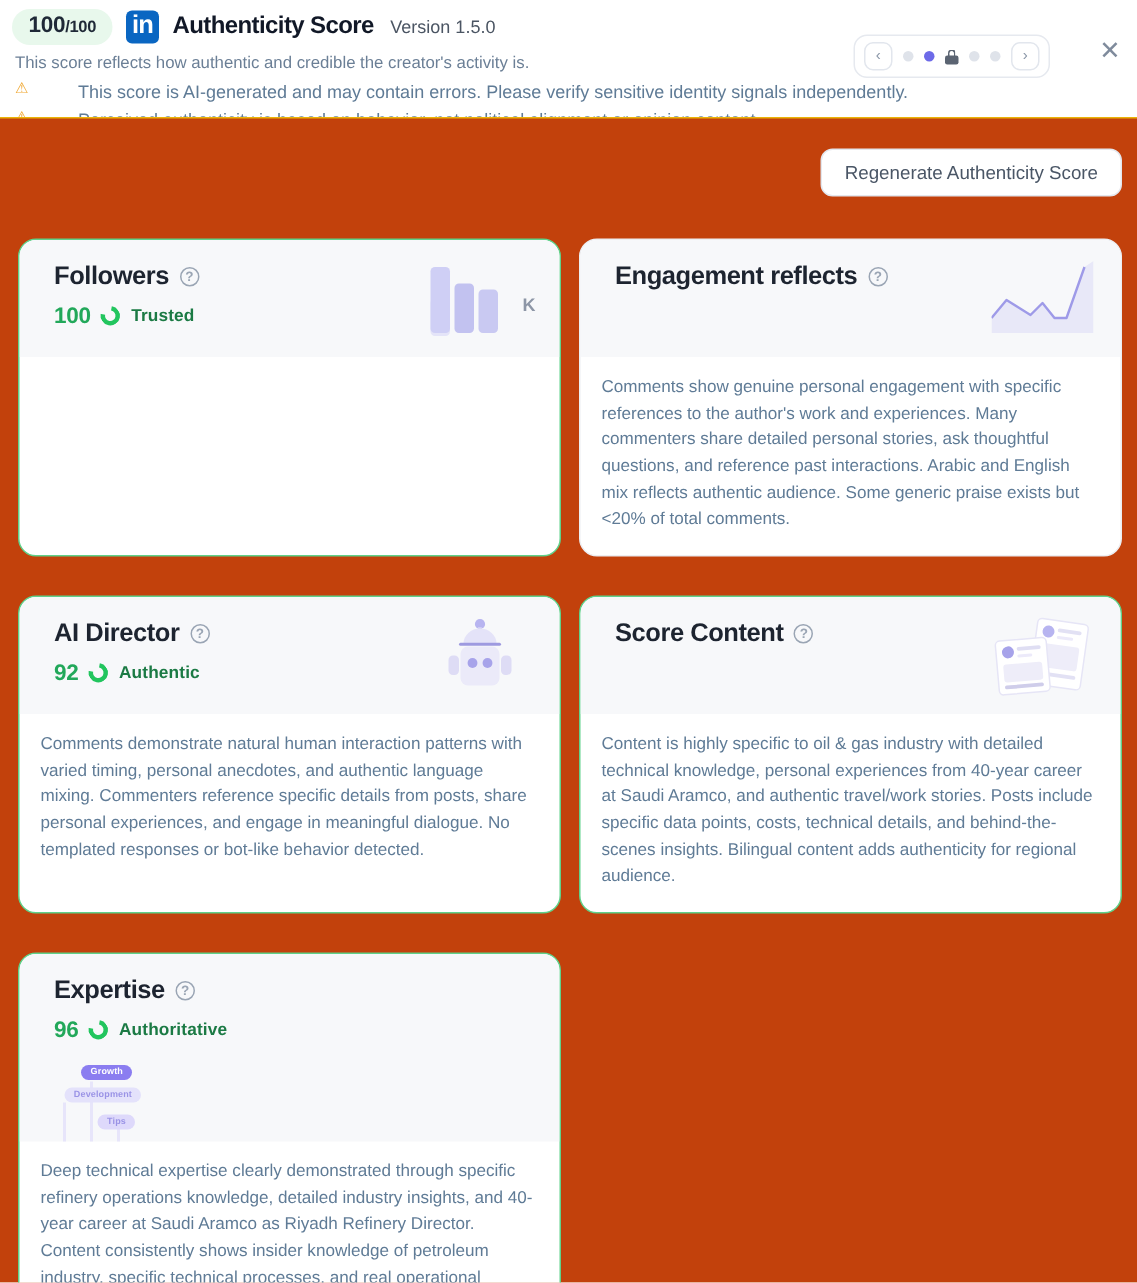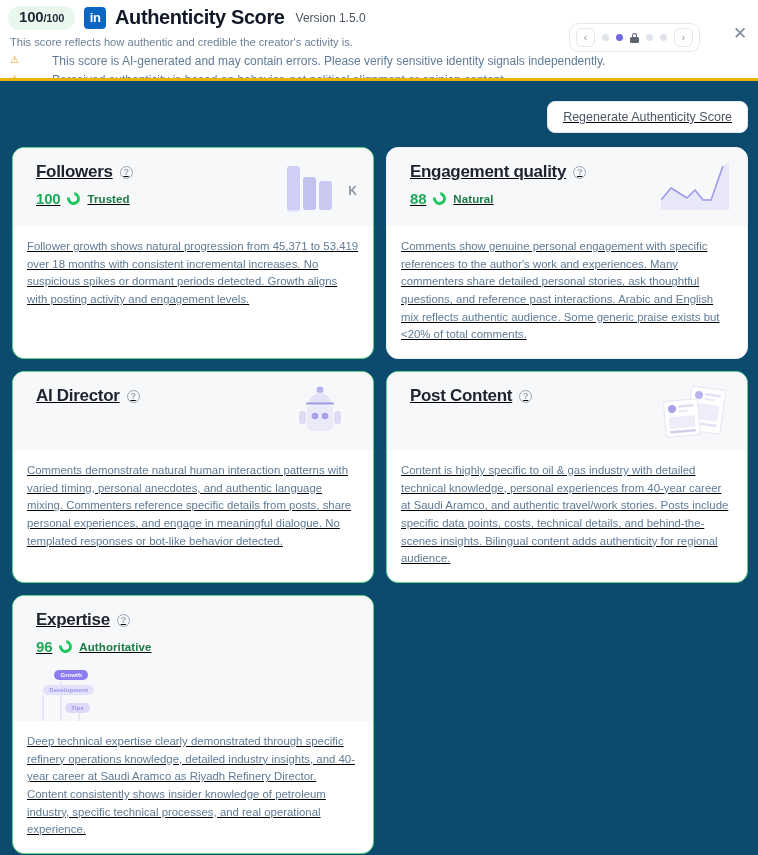--- a/index.html
+++ b/index.html
@@ -17,24 +17,24 @@
   .hdr-row { display: flex; align-items: center; gap: 9px; text-align: center; }
   .score-pill {
     background: #e8f8ec; color: #1f2937; border-radius: 13px;
     padding: 3px 11px 4px; font-size: 15px; font-weight: 700; letter-spacing: -0.2px;
     line-height: 1.1; white-space: nowrap;
   }
   .score-pill .denom { font-size: 11px; font-weight: 700; }
   .li-badge {
     width: 22px; height: 22px; border-radius: 4px; background: #0a66c2;
     display: flex; align-items: center; justify-content: center;
-    color: #fff; font-size: 13px; font-weight: 700; font-family: "Liberation Sans", sans-serif;
+    color: #fff; font-size: 17px; font-weight: 700; font-family: "Liberation Sans", sans-serif;
     letter-spacing: -0.5px; padding-bottom: 1px;
   }
-  .hdr-title { font-size: 20px; font-weight: 700; color: #111827; letter-spacing: -0.4px; }
+  .hdr-title { font-size: 16px; font-weight: 700; color: #111827; letter-spacing: -0.4px; }
   .hdr-version { font-size: 12px; color: #4b5563; font-weight: 400; margin-left: 2px; }
   .hdr-sub { font-size: 11.2px; color: #6b7f96; margin: 4px 0 0 2px; line-height: 1.5; }
   .warn-row { display: flex; align-items: flex-start; gap: 5px; margin-left: 2px; line-height: 1.55; }
   .warn-icon { color: #f0a935; font-size: 10px; line-height: 1.6; flex: 0 0 auto; }
   .warn-text { font-size: 12px; color: #5f7b96; margin-left: 28px; }
 
   
   .pager { position: absolute; right: 58px; top: 23px; display: flex; align-items: center;
            gap: 7px; background: #fff; border: 1px solid #e6e9ef; border-radius: 9px; padding: 4px 6px; }
   .pg-btn { width: 19px; height: 19px; border: 1px solid #e2e6ed; border-radius: 6px;
@@ -46,30 +46,30 @@
   .lock { width: 9px; height: 10px; position: relative; }
   .lock .body { position: absolute; bottom: 0; left: 0; width: 9px; height: 6px;
                 background: #5b6472; border-radius: 1.5px; }
   .lock .sh { position: absolute; top: 0; left: 2px; width: 5px; height: 5px;
               border: 1.6px solid #5b6472; border-bottom: none;
               border-radius: 3px 3px 0 0; }
   .close-x { position: absolute; right: 10px; top: 26px; width: 16px; height: 16px;
              color: #7f8b9c; font-size: 17px; line-height: 15px; text-align: center; cursor: pointer; font-weight: 300; }
 
   
-  .panel { position: absolute; top: 78px; left: 0; right: 0; bottom: 0; background: #0c4a6e;
-           border-top: 3px solid #eab308; text-decoration: underline; }
+  .panel { position: absolute; top: 78px; left: 0; right: 0; bottom: 0; background: #c2410c;
+           border-top: 1px solid #eab308; }
   .actions { display: flex; justify-content: flex-end; gap: 11px; padding: 20px 10px 0 0; }
   .btn { background: #fff; border: 1px solid #e3e7ee; border-radius: 8px;
          font-size: 12.5px; color: #4a5666; padding: 8px 15px; cursor: pointer;
          display: flex; align-items: center; gap: 7px; }
 
   .grid { display: flex; flex-wrap: wrap; gap: 12px; padding: 14px 9px 0 12px; }
   .card { width: 362px; background: #ffffff; border: 1px solid #eceef2; border-radius: 12px;
-          overflow: hidden; }
+          overflow: hidden; margin-top: 14px; }
   .card.good { border: 1.5px solid #5fd18a; }
   .card-top { background: #f7f8fa; padding: 14px 14px 10px 23px; position: relative; min-height: 78px; }
   .card-title { font-size: 17px; font-weight: 700; color: #1d2430; letter-spacing: -0.3px;
                 display: flex; align-items: center; gap: 7px; }
   .q-icon { width: 13px; height: 13px; border: 1.2px solid #9aa5b4; border-radius: 50%;
             color: #9aa5b4; font-size: 9px; line-height: 11px; text-align: center; display: inline-block; }
   .card-score { display: flex; align-items: center; gap: 7px; margin-top: 8px; }
   .score-num { font-size: 15px; font-weight: 700; color: #22a85a; letter-spacing: -0.2px; }
   .ring { width: 13px; height: 13px; border-radius: 50%; border: 3px solid #22c55e;
           border-top-color: transparent; transform: rotate(-35deg); }
@@ -174,49 +174,48 @@
           <div class="art">
             <span class="bar-ghost"></span>
             <div class="bars" style="position:absolute;left:0;top:4px;">
               <i class="b0"></i>
                 <i class="b1"></i>
                 <i class="b2"></i>
             </div>
             <span class="k-label">K</span>
           </div>
         </div>
-        <div class="card-body">Follower growth shows natural progression from 45,371 to 53,419 over 18 months with consistent incremental increases. No suspicious spikes or dormant periods detected. Growth aligns with posting activity and engagement levels.</div>
       </div>
 
       <div class="card">
         <div class="card-top">
           <div class="card-title">
-            <span>Engagement quality</span>
-            <span class="q-icon">?</span>
-          </div>
-          <div class="card-score">
-            <span class="score-num">88</span>
-            <span class="ring"></span>
-            <span class="score-label">Natural</span>
+            <span>Engagement reflects</span>
+            <span class="q-icon">?</span>
           </div>
           <div class="art">
             <svg class="linechart" viewBox="0 0 68 50">
               <path d="M0 40 L10 28 L18 33 L26 38 L34 30 L42 40 L50 40 L62 6 L68 2 L68 50 L0 50 Z" fill="#e8e8f8"></path>
               <path d="M0 40 L10 28 L18 33 L26 38 L34 30 L42 40 L50 40 L62 6" stroke="#9e9ae8" stroke-width="1.6" fill="none" stroke-linejoin="round"></path>
             </svg>
           </div>
         </div>
         <div class="card-body">Comments show genuine personal engagement with specific references to the author's work and experiences. Many commenters share detailed personal stories, ask thoughtful questions, and reference past interactions. Arabic and English mix reflects authentic audience. Some generic praise exists but &lt;20% of total comments.</div>
       </div>
 
       <div class="card good">
         <div class="card-top">
           <div class="card-title">
             <span>AI Director</span>
             <span class="q-icon">?</span>
+          </div>
+          <div class="card-score">
+            <span class="score-num">92</span>
+            <span class="ring"></span>
+            <span class="score-label">Authentic</span>
           </div>
           <div class="art">
             <svg class="robot" viewBox="0 0 66 52">
               <circle cx="33" cy="6" r="3.4" fill="#b7b4f0"></circle>
               <rect x="31.6" y="8" width="2.6" height="5" fill="#cfcdf5"></rect>
               <path d="M22 19 a11 10 0 0 1 22 0 Z" fill="#e4e3f8"></path>
               <rect x="19" y="18.5" width="28" height="2" rx="1" fill="#9e9ae0"></rect>
               <rect x="20" y="21" width="26" height="26" rx="5" fill="#ebeaf9"></rect>
               <rect x="12" y="27" width="7" height="13" rx="3" fill="#dedcf5"></rect>
               <rect x="47" y="27" width="7" height="13" rx="3" fill="#dedcf5"></rect>
@@ -224,21 +223,21 @@
               <circle cx="38" cy="32" r="3.3" fill="#a7a3ea"></circle>
             </svg>
           </div>
         </div>
         <div class="card-body">Comments demonstrate natural human interaction patterns with varied timing, personal anecdotes, and authentic language mixing. Commenters reference specific details from posts, share personal experiences, and engage in meaningful dialogue. No templated responses or bot-like behavior detected.</div>
       </div>
 
       <div class="card good">
         <div class="card-top">
           <div class="card-title">
-            <span>Post Content</span>
+            <span>Score Content</span>
             <span class="q-icon">?</span>
           </div>
           <div class="art">
             <svg class="posts" viewBox="0 0 70 56">
               <g transform="rotate(8 44 26)">
                 <rect x="28" y="4" width="34" height="44" rx="3" fill="#ffffff" stroke="#e6e5f6"></rect>
                 <circle cx="36" cy="12" r="4" fill="#b7b4f0"></circle>
                 <rect x="42" y="9" width="16" height="2.5" rx="1.2" fill="#e2e1f4"></rect>
                 <rect x="42" y="14" width="11" height="2" rx="1" fill="#eceafa"></rect>
                 <rect x="32" y="20" width="26" height="16" rx="2" fill="#eeedf9"></rect>

